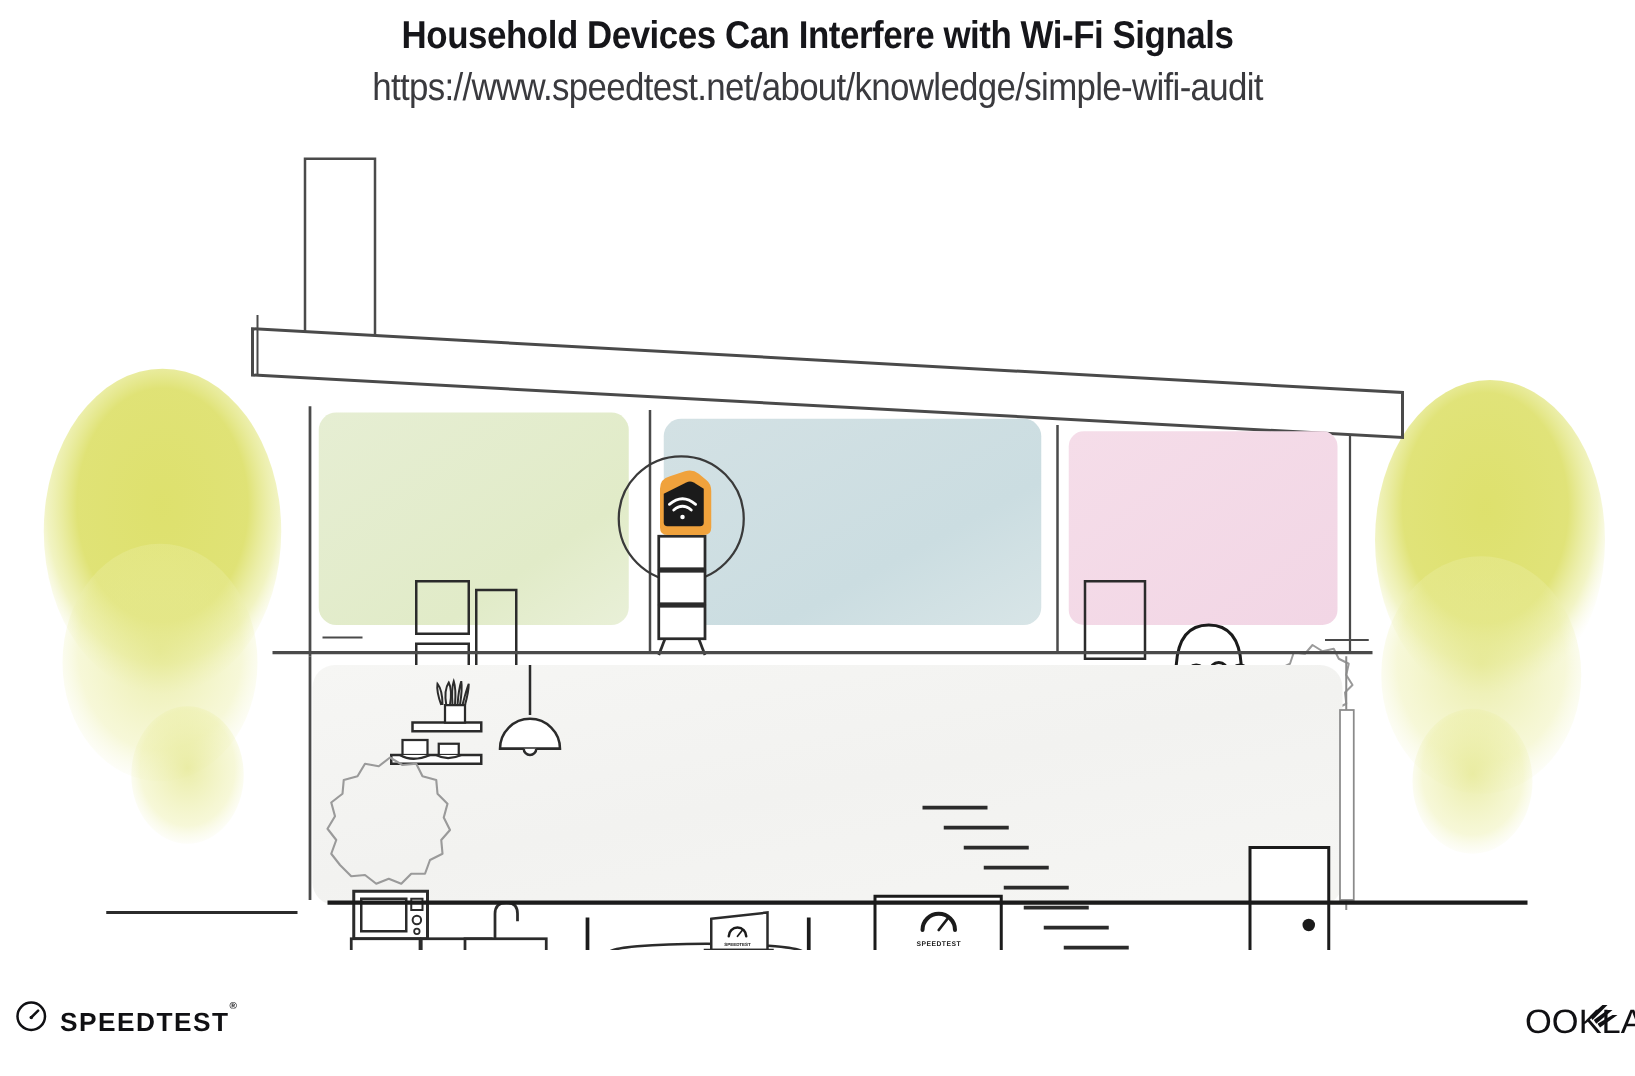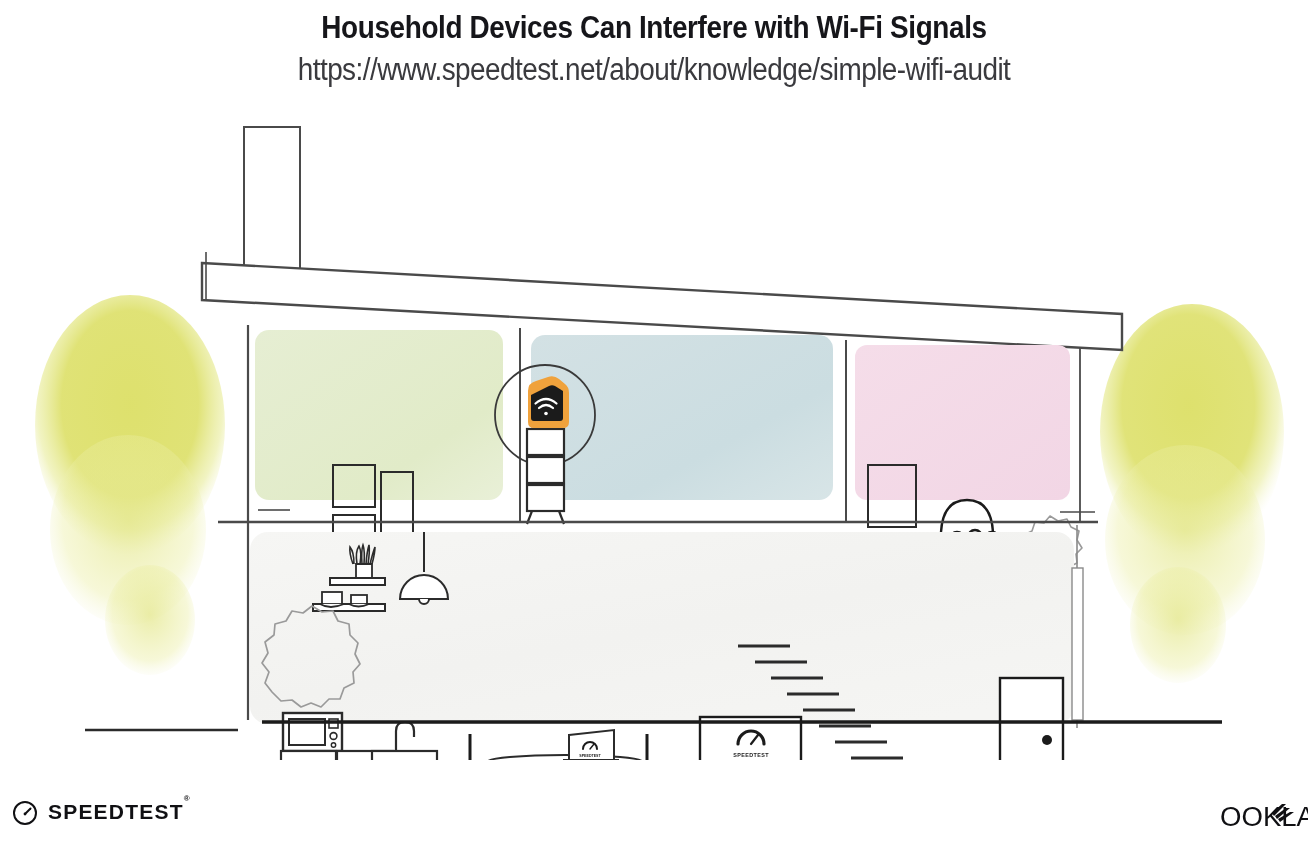--- a/index.html
+++ b/index.html
@@ -35,21 +35,21 @@
   }
 
   
   .stage{position:absolute;left:0;top:100px;width:1308px;height:660px;}
   .stage svg{display:block;}
 
   
   .footer{position:absolute;left:0;top:780px;width:1308px;height:81px;}
   .brand-speedtest{
     position:absolute;left:12px;top:20px;
-    display:flex;align-items:flex-start;gap:10px;
+    display:flex;align-items:flex-end;gap:10px;
   }
   .brand-speedtest .wordmark{
     font-family:"Liberation Sans", sans-serif;
     font-weight:bold;font-size:21px;letter-spacing:1.2px;color:#101013;
     position:relative;
   }
   .brand-speedtest .wordmark sup{font-size:8px;top:-10px;position:relative;letter-spacing:0;}
   .brand-ookla{
     position:absolute;right:-6px;top:22px;
     display:flex;align-items:center;

